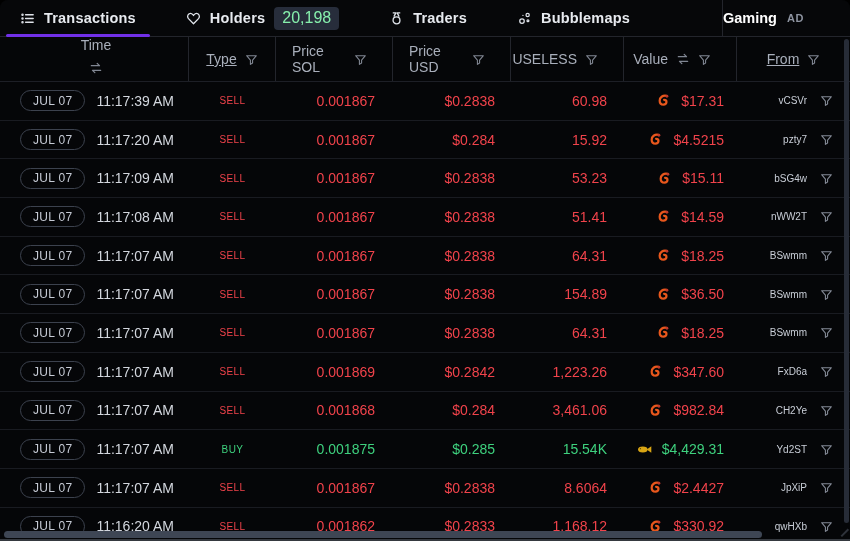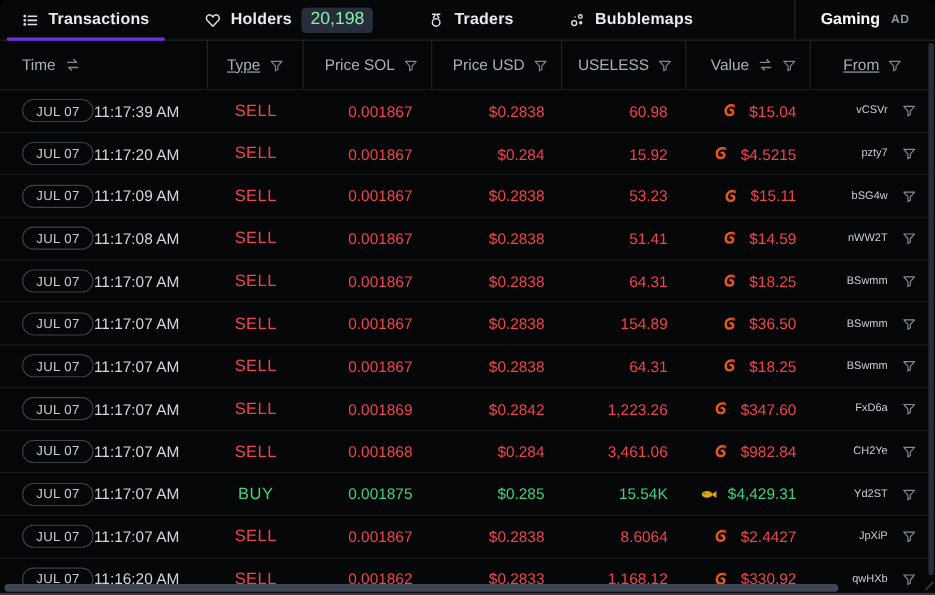--- a/index.html
+++ b/index.html
@@ -13,45 +13,45 @@
     border-bottom:1px solid #23252c; background:#060709; }
   .tabs { display:flex; align-items:stretch; padding-left:6px; flex:1; }
   .tab { position:relative; display:flex; align-items:center; gap:9px;
     padding:0 14px; margin-right:22px; cursor:pointer; }
   .tab-label { color:#e7eaef; font-size:14.5px; font-weight:700; letter-spacing:.2px; }
   .tab .ticon { display:flex; color:#dfe3ea; }
   .tab.active::after { content:""; position:absolute; left:0; right:0; bottom:-1px;
     height:3px; background:var(--accent,#7130e8); border-radius:2px; }
   .count-badge { background:#272d3b; color:#86efac; font-size:16px; font-weight:400;
     padding:2.5px 8px; border-radius:4px; }
-  .ad-box { display:flex; align-items:center; justify-content:center; gap:10px;
+  .ad-box { display:flex; align-items:center; justify-content:flex-start; gap:10px;
     width:128px; border-left:1px solid #23252c; cursor:pointer; }
   .ad-title { color:#ffffff; font-size:14.5px; font-weight:700; }
   .ad-tag { color:#8d93a0; font-size:11px; font-weight:600; letter-spacing:.5px; }
 
   
   .grid-cols { display:grid; grid-template-columns:189px 87px 117px 118px 113px 113px 113px; }
   .thead { height:45px; border-bottom:1px solid #1d1f26; }
   .th { display:flex; align-items:center; gap:8px; color:#a9afbb; font-size:14px;
     border-right:1px solid #23252c; padding:0 16px; cursor:pointer; }
   .th:last-child { border-right:none; }
-  .th.left { justify-content:flex-start; padding-left:20px; }
+  .th.left { justify-content:flex-start; padding-left:20px;flex-direction:column; }
   .th.center { justify-content:center;text-decoration:underline; }
-  .th.right { justify-content:flex-end; padding-right:12px; }
+  .th.right { justify-content:flex-end; padding-right:25px; }
   .hicon { color:#808692; display:flex; cursor:pointer; }
 
   .rows { }
   .row { height:38.7px; border-bottom:1px solid #191b21; cursor:pointer; }
   .cell { display:flex; align-items:center; font-size:14px; }
-  .c-time { padding-left:20px; }
+  .c-time { padding-left:20px; gap:11px; }
   .pill { display:inline-flex; align-items:center; border:1px solid #3c424e;
     border-radius:999px; padding:2.5px 12px; font-size:12px; color:#c6cbd5;
     letter-spacing:.3px; white-space:nowrap; }
   .t-time { color:#d3d7de; }
-  .c-type { justify-content:center; font-size:15px; font-weight:500; letter-spacing:.4px; }
+  .c-type { justify-content:center; font-size:10px; font-weight:500; letter-spacing:.4px; }
   .c-num { justify-content:flex-end; padding-right:18px; }
   .c-usd { padding-right:16px; }
   .c-amt { padding-right:17px; }
   .c-val { justify-content:flex-end; padding-right:13px; gap:9px; }
   .c-from { justify-content:flex-end; padding-right:17px; gap:13px;
     color:#c9ced7; font-size:10px; }
   .row .c-from .hicon { color:#848a96; }
   .row.sell .c-type, .row.sell .c-num, .row.sell .c-usd, .row.sell .c-amt,
   .row.sell .c-val .vtext { color:var(--sell,#f1434b); }
   .row.buy .c-type, .row.buy .c-num, .row.buy .c-usd, .row.buy .c-amt,
@@ -197,21 +197,21 @@
       <div class="cell c-num">0.001867</div>
       <div class="cell c-num c-usd">$0.2838</div>
       <div class="cell c-num c-amt">60.98</div>
       <div class="cell c-val">
         <span class="tier">
             <svg width="17" height="17" viewBox="0 0 20 20" fill="none">
               <path d="M13.5 4.5c-4.5-.8-8 1.8-8 5.7 0 2.9 2 4.6 4.5 4.6 2.1 0 3.5-1.3 3.5-3 0-1.6-1.2-2.6-2.8-2.6" stroke="#e8571c" stroke-width="2.6" stroke-linecap="round"></path>
               <circle cx="14" cy="5" r="1.7" fill="#c0392b"></circle>
             </svg>
           </span>
-        <span class="vtext">$15.04</span>
+        <span class="vtext">$17.31</span>
       </div>
       <div class="cell c-from">
         <span>vCSVr</span>
         <span class="hicon">
           <svg width="13" height="13" viewBox="0 0 24 24" fill="none" stroke="currentColor" stroke-width="2" stroke-linejoin="round">
               <path d="M3 5h18l-7 8v5.5L10 21v-8z"></path>
             </svg>
         </span>
       </div>
     </div>

